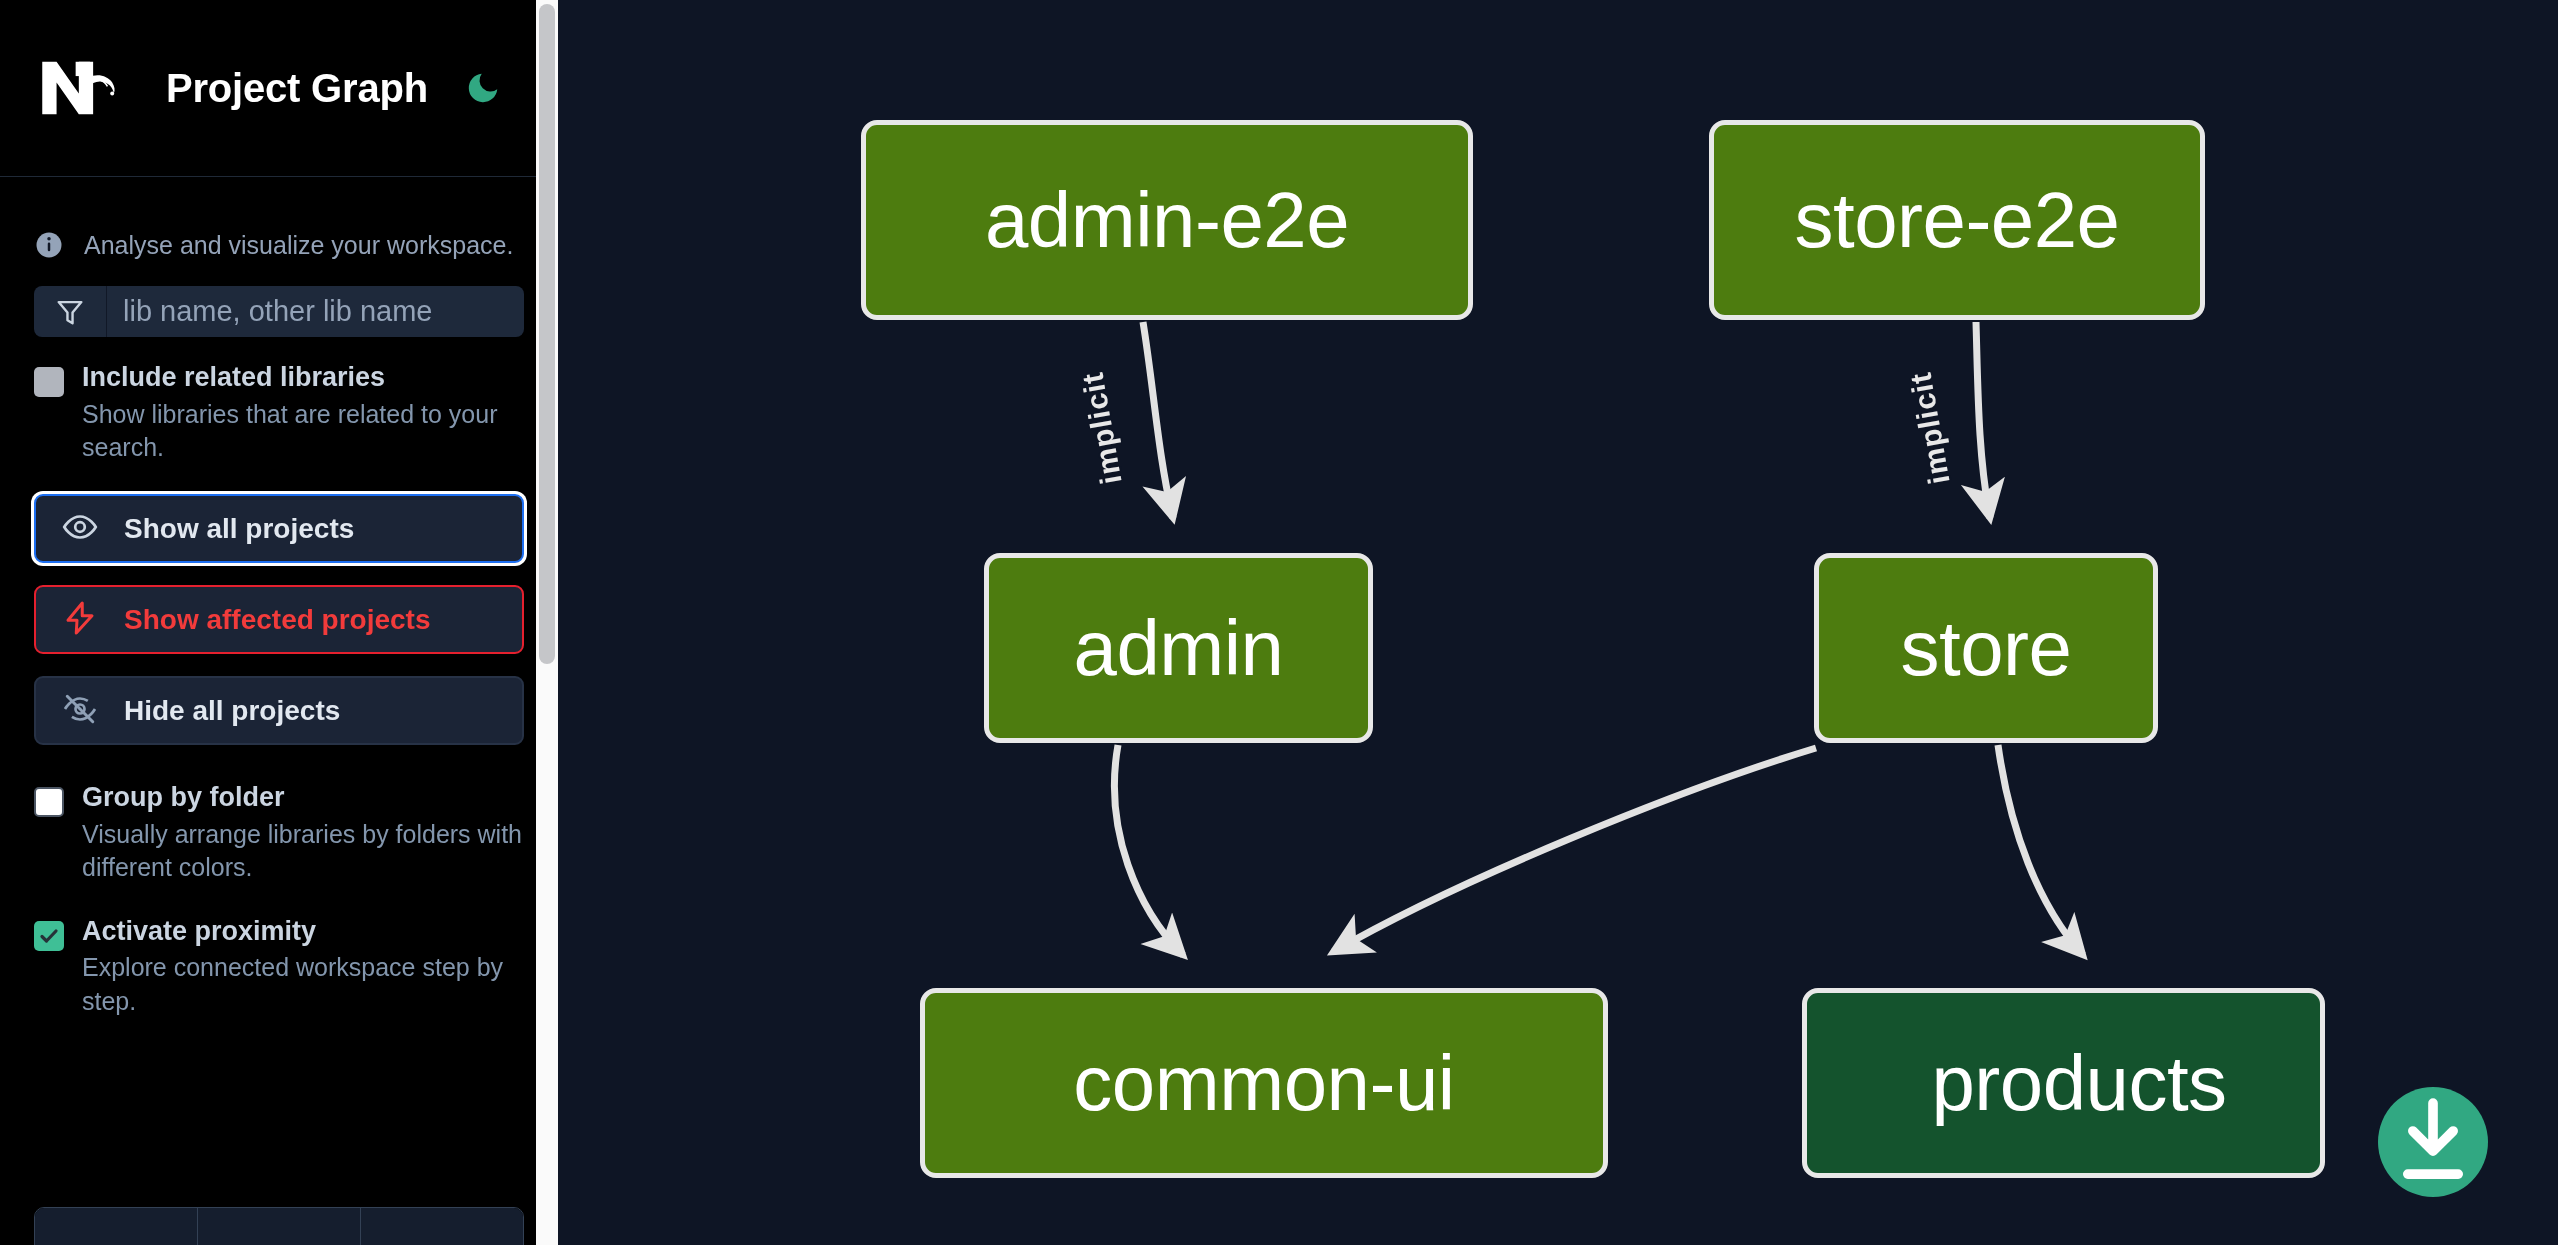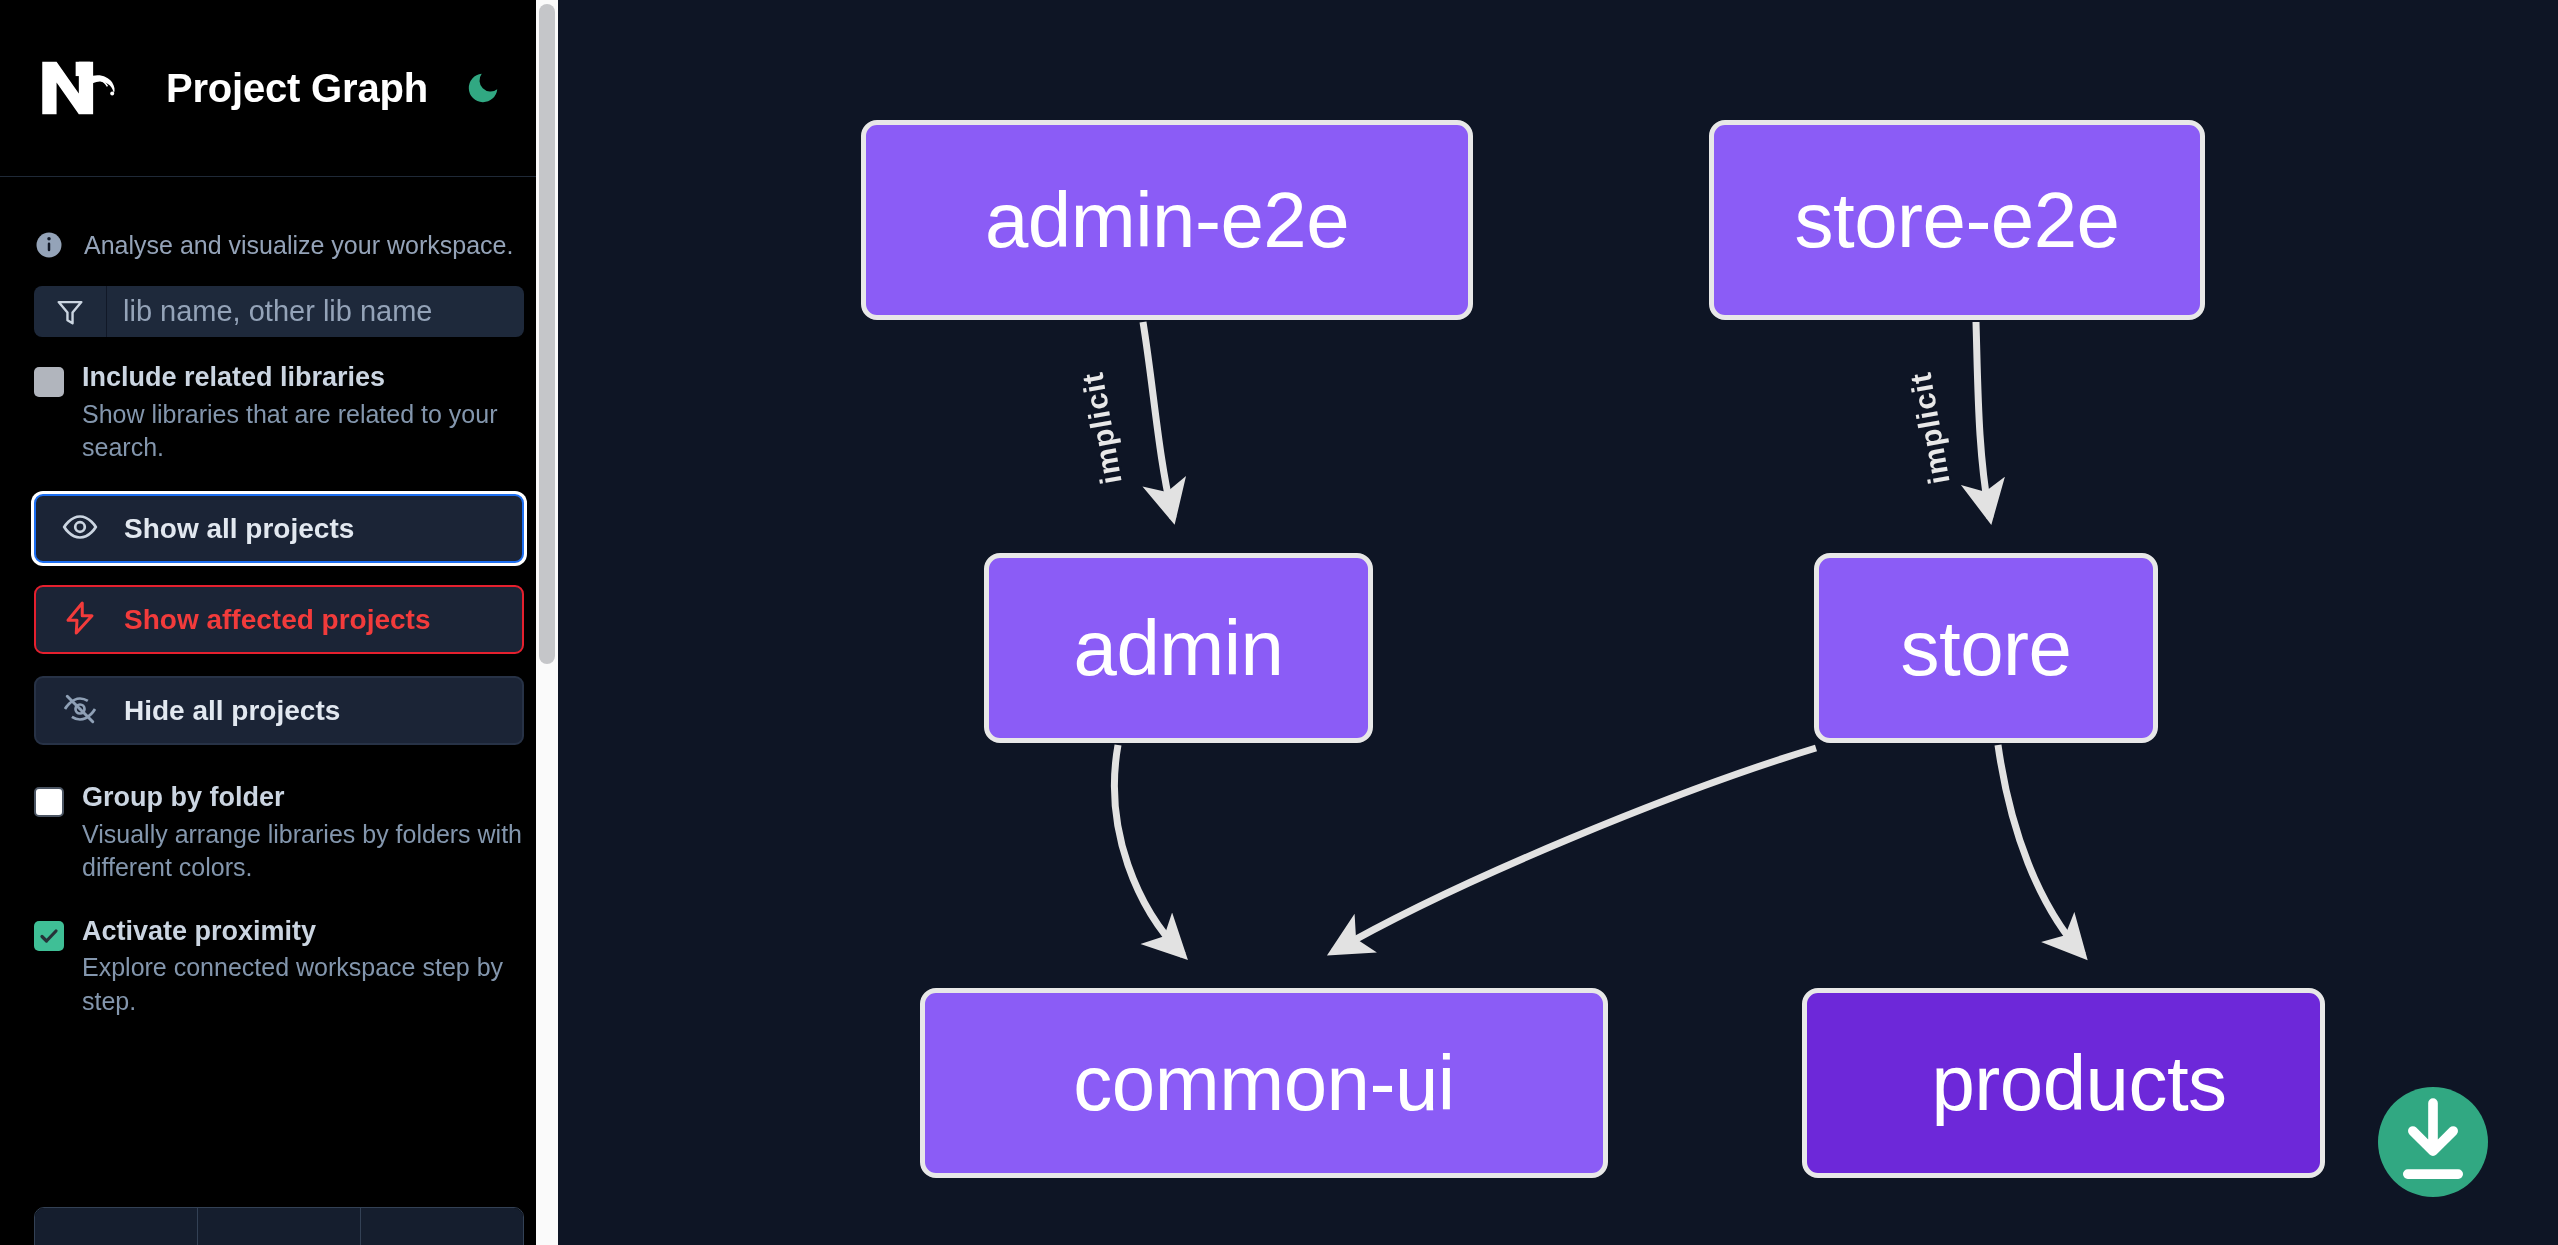--- a/index.html
+++ b/index.html
@@ -163,22 +163,22 @@
     border-radius: 16px;
     border: 5px solid #e8e8e8;
     display: flex; align-items: center; justify-content: center;
     color: #ffffff;
     font-size: 78px;
     font-weight: 400;
     white-space: nowrap;
     cursor: pointer;
     letter-spacing: -0.5px;
   }
-  .node.pink { background: #8b5cf6; }
-  .node.grey { background: #6d28d9; padding-left: 31px; }
+  .node.pink { background: #4d7c0f; }
+  .node.grey { background: #14532d; padding-left: 31px; }
 
   .edge-label {
     position: absolute;
     color: #e8e8e8;
     font-size: 30px;
     font-weight: 700;
     letter-spacing: 1px;
     transform-origin: center center;
     white-space: nowrap;
     text-shadow: -2px 0 #0e1525, 2px 0 #0e1525, 0 -2px #0e1525, 0 2px #0e1525;

